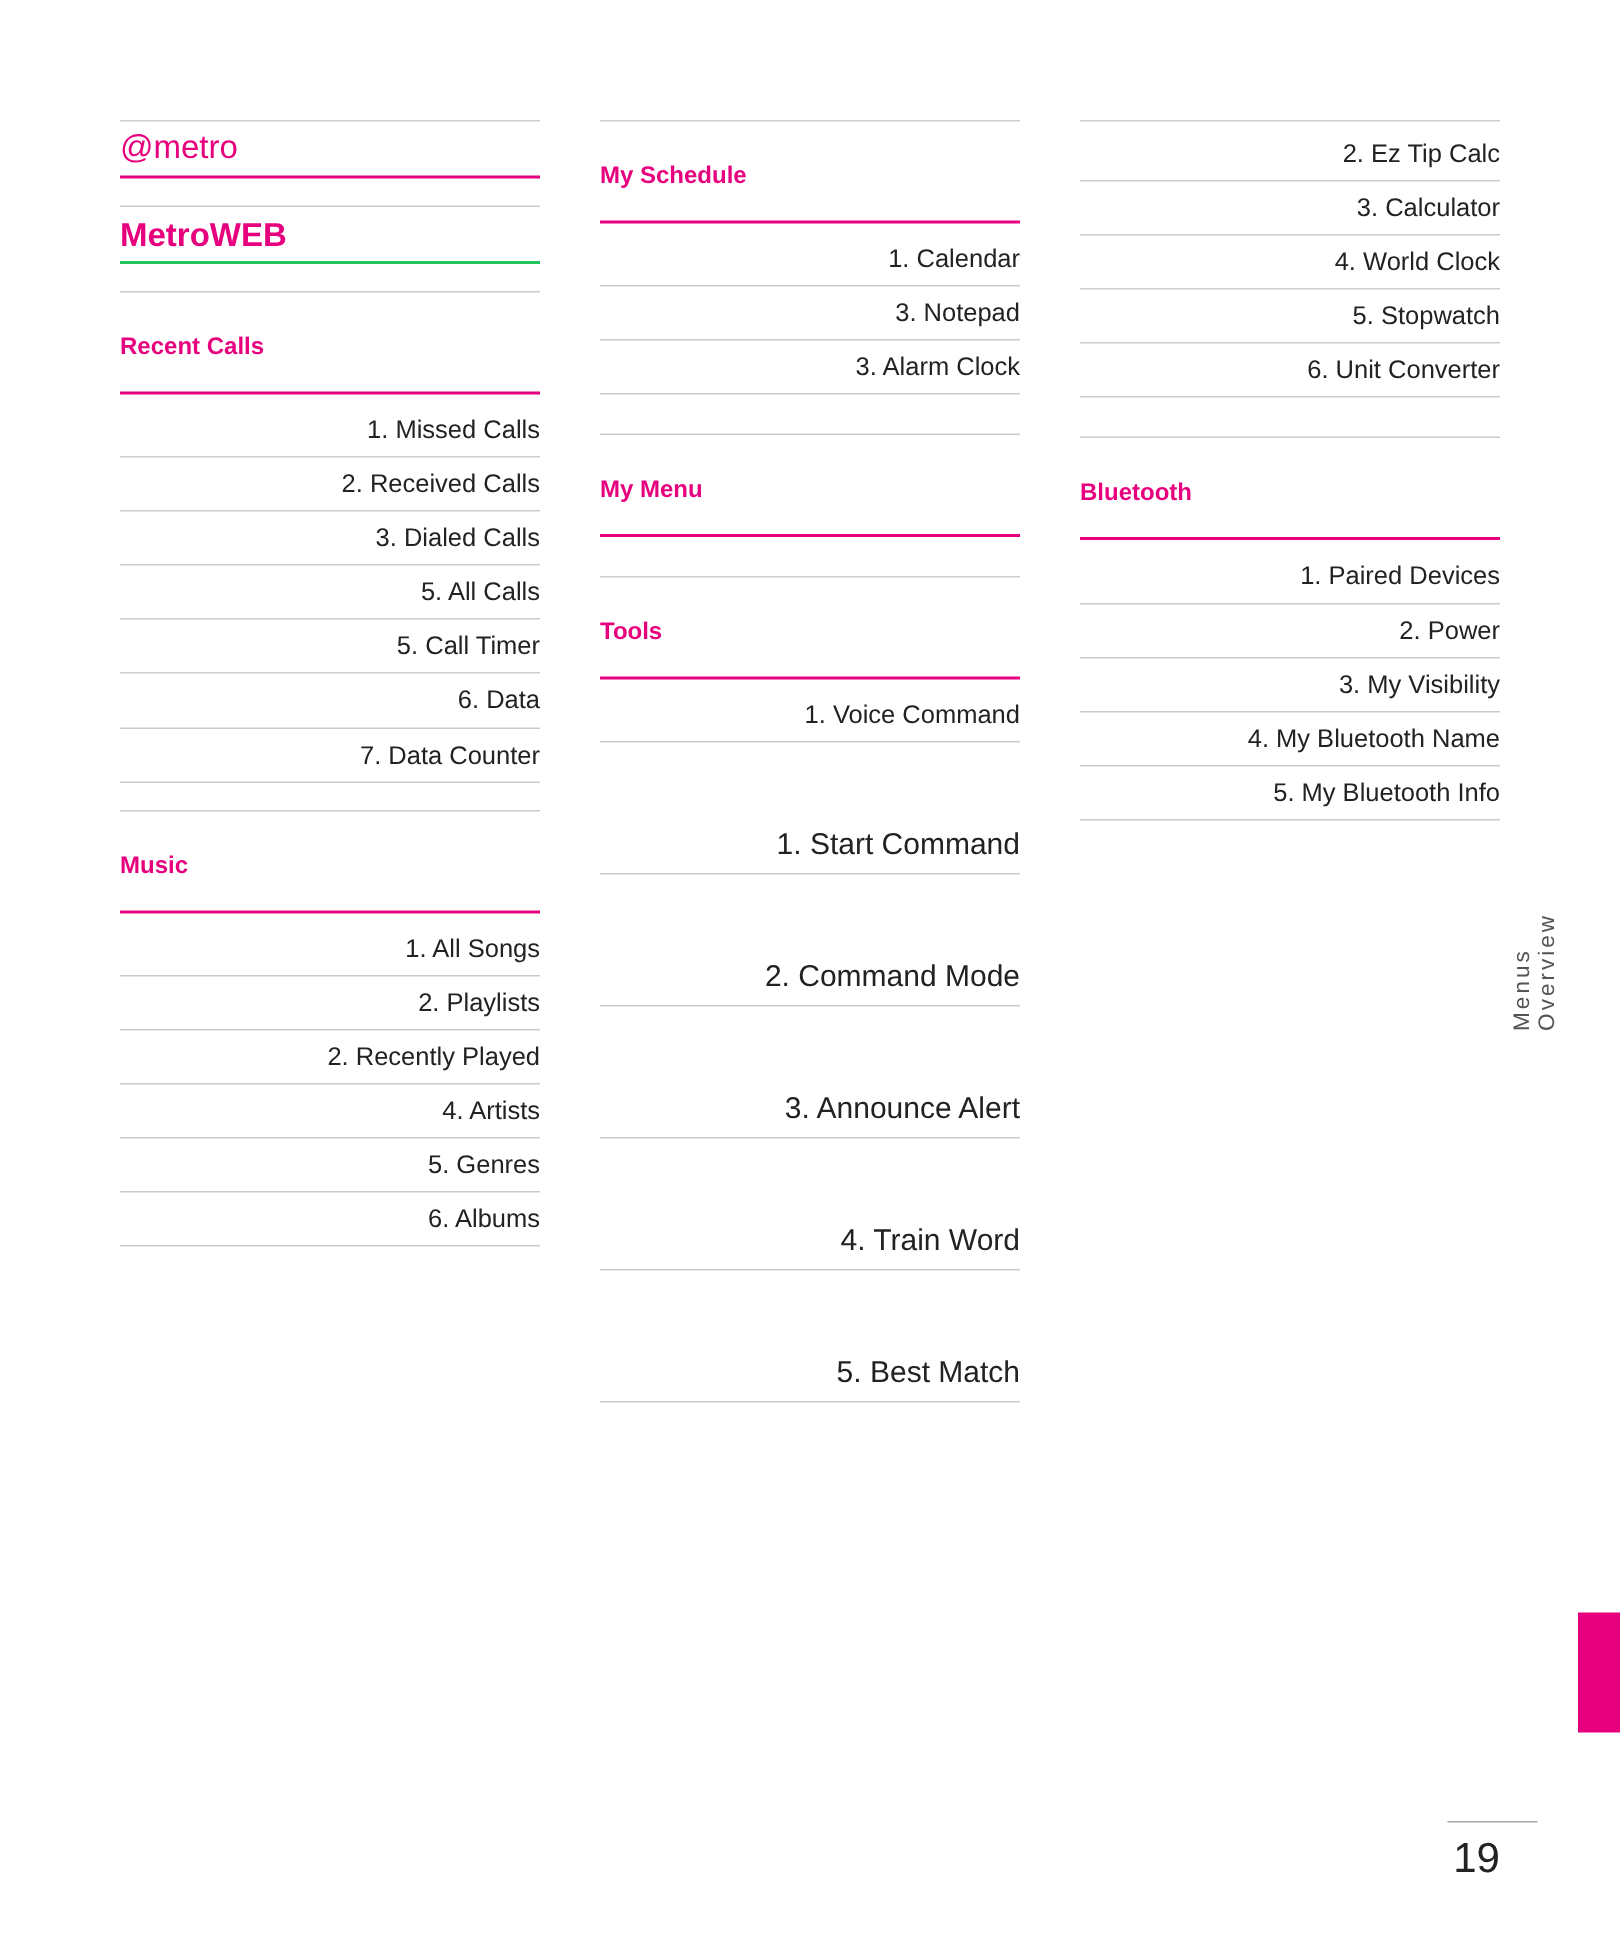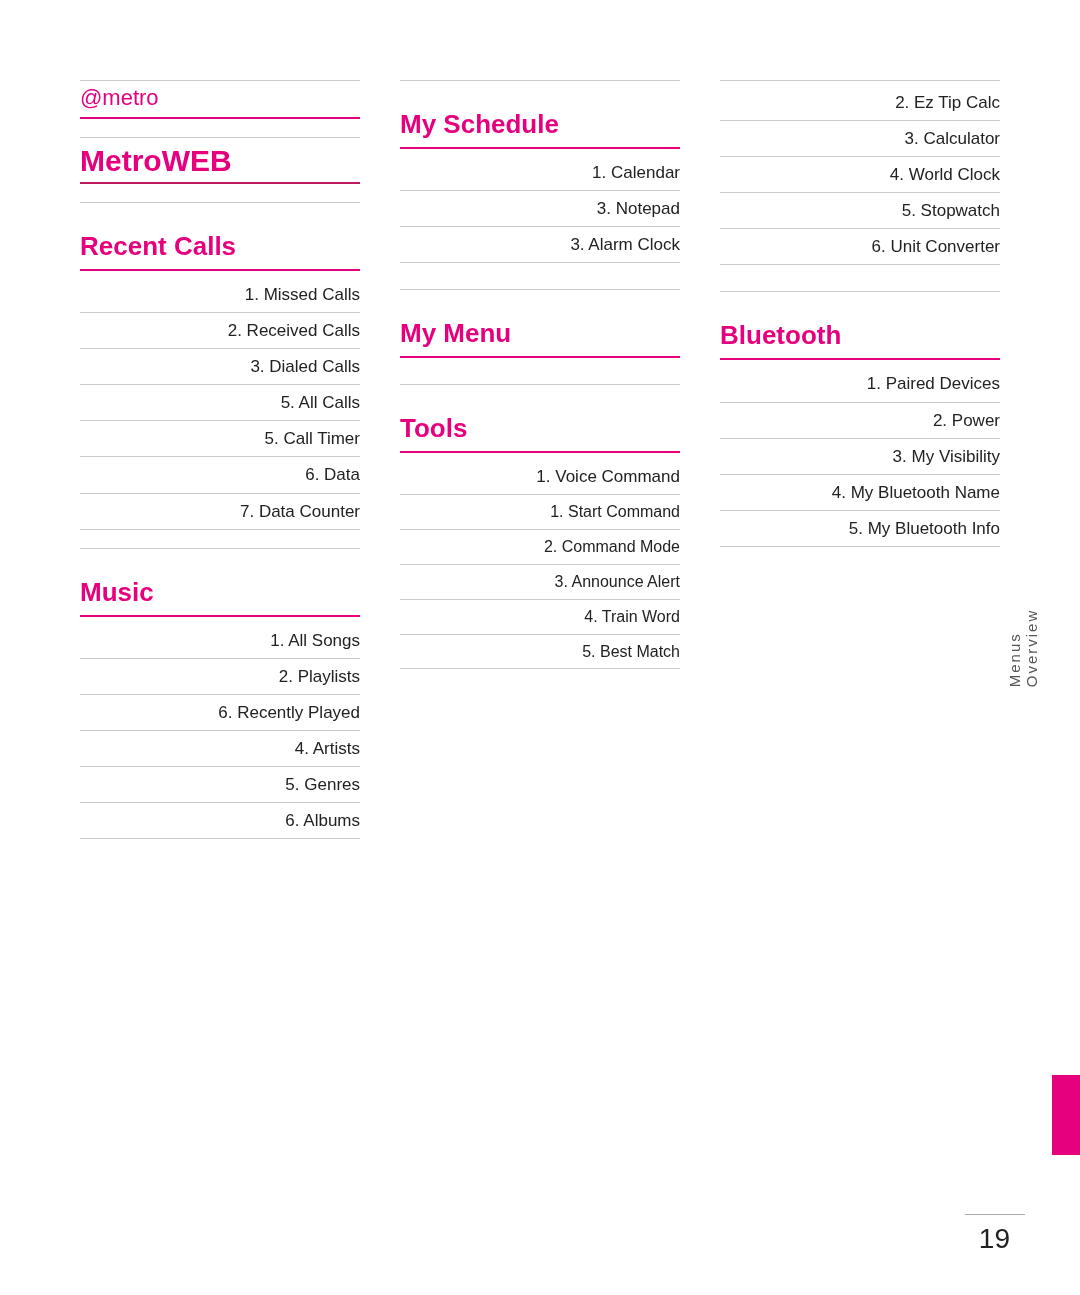--- a/index.html
+++ b/index.html
@@ -28,54 +28,55 @@
       padding-top: 20px;
     }
 
     .column {
       flex: 1;
       padding: 0 20px;
     }
 
     .section-heading {
       color: #e6007e;
-      font-size: 26px;
+      font-size: 16px;
       font-weight: bold;
-      padding-bottom: 7px;
+      padding-bottom: 20px;
       border-bottom: 2px solid #e6007e;
       margin-bottom: 6px;
       margin-top: 28px;
     }
 
     .section-heading:first-child {
       margin-top: 0;
     }
 
     .standalone-heading {
       color: #e6007e;
-      font-size: 30px;
+      font-size: 22px;
       font-weight: bold;
       padding-top: 2px;
       padding-bottom: 4px;
-      border-bottom: 2px solid #be185d;
+      border-bottom: 2px solid #22c55e;
       margin-bottom: 6px;
     }
 
     .menu-item {
       font-size: 17px;
       color: #222;
       padding: 7px 0 6px 0;
       border-bottom: 1px solid #ccc;
       line-height: 1.3;
       text-align: right;
     }
 
     .menu-item.sub-item {
       padding-left: 24px;
-      font-size: 16px;
+      font-size: 20px;
+      margin-top: 48px;
     }
 
     .at-metro {
       font-size: 22px;
       color: #222;
       padding-bottom: 6px;
       border-bottom: 2px solid #e6007e;
       margin-bottom: 0;
     }
 
@@ -110,21 +111,21 @@
       right: 0;
       bottom: 140px;
       width: 28px;
       height: 80px;
       background: #e6007e;
     }
 
     .page-number {
       position: absolute;
       bottom: 40px;
-      right: 70px;
+      right: 80px;
       font-size: 28px;
       color: #222;
       font-weight: normal;
     }
 
     .page-number-line {
       position: absolute;
       bottom: 80px;
       right: 55px;
       width: 60px;
@@ -161,21 +162,21 @@
         <div class="menu-item">5.  Call Timer</div>
         <div class="menu-item">6.  Data</div>
         <div class="menu-item">7.  Data Counter</div>
       </div>
 
       <div style="margin-top:18px;">
         <div class="top-divider"></div>
         <div class="section-heading">Music</div>
         <div class="menu-item">1.  All Songs</div>
         <div class="menu-item">2.  Playlists</div>
-        <div class="menu-item">6.  Recently Played</div>
+        <div class="menu-item">2.  Recently Played</div>
         <div class="menu-item">4.  Artists</div>
         <div class="menu-item">5.  Genres</div>
         <div class="menu-item">6.  Albums</div>
       </div>
 
     </div>
 
     <div class="column">
 
       <div style="margin-top:0;">

